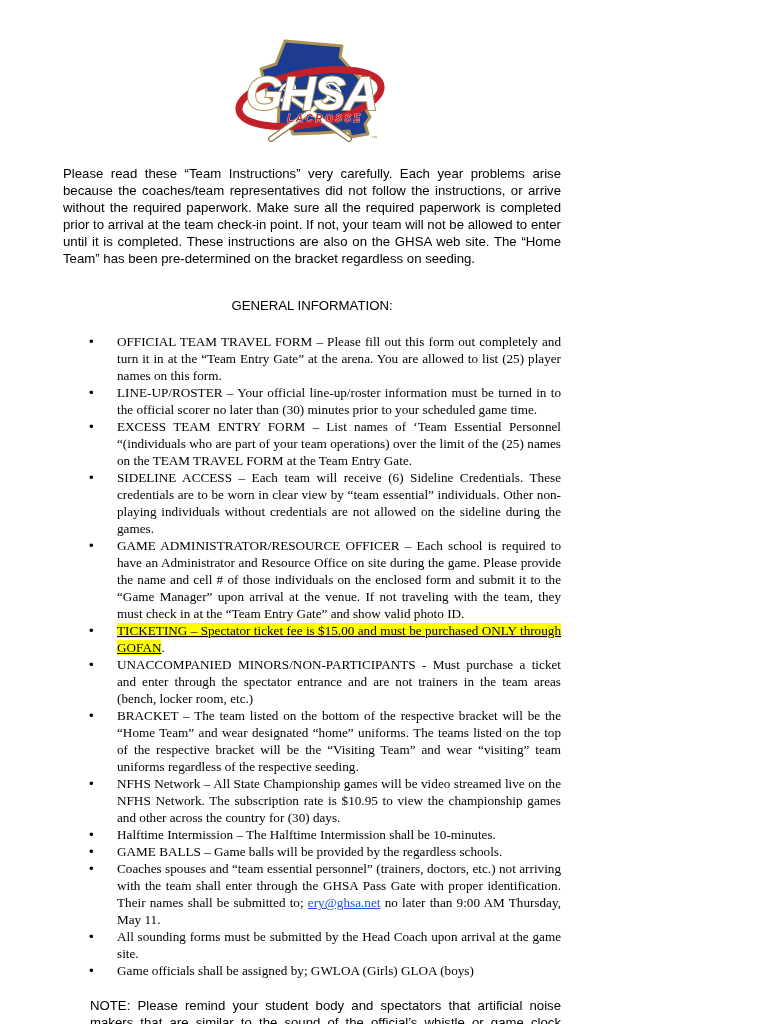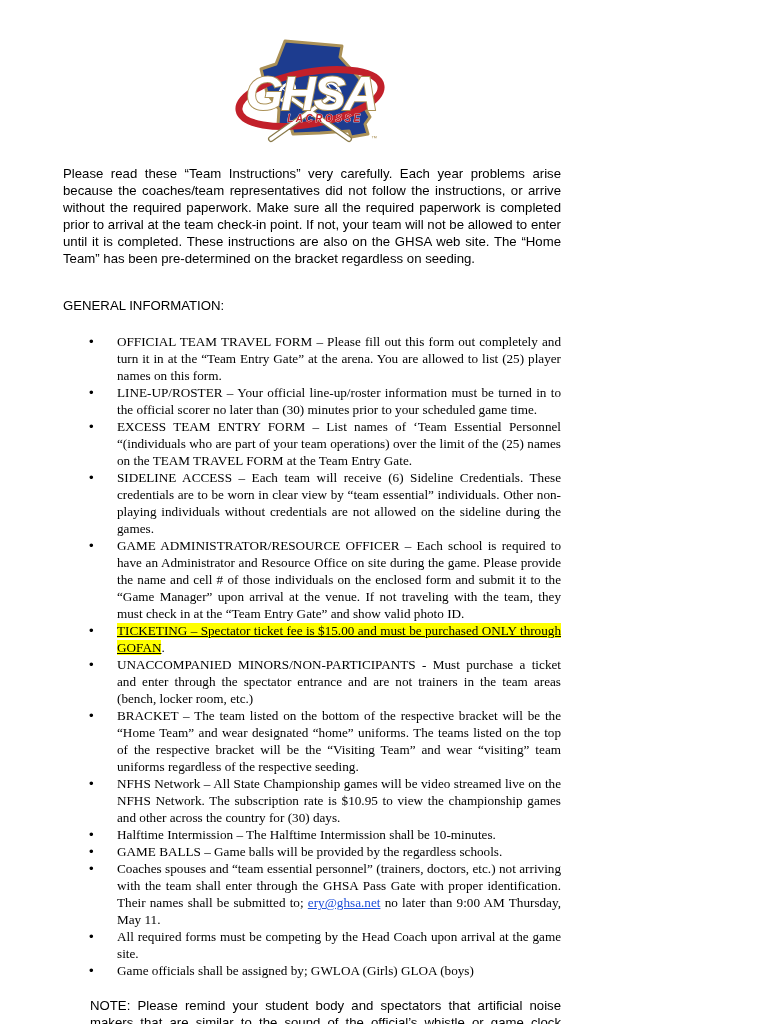--- a/index.html
+++ b/index.html
@@ -44,21 +44,21 @@
   .body-text {
     font-size:13.2px;
     line-height:17px;
     text-align:justify;
   }
   .intro { margin-top:17px; }
   .section-heading {
     margin-top:30px;
     font-size:13.2px;
     line-height:17px;
-    text-align:left;
+    text-align:center;
   }
   .bullets {
     margin-top:19px;
   }
   .bullet {
     display:flex;
     font-size:13.2px;
     line-height:17px;
   }
   .bullet .marker {
@@ -189,21 +189,21 @@
         <span class="btext">GAME BALLS – Game balls will be provided by the regardless schools.</span>
       </div>
 
       <div class="bullet">
         <span class="marker">•</span>
         <span class="btext"><span>Coaches spouses and “team essential personnel” (trainers, doctors, etc.) not arriving with the team shall enter through the GHSA Pass Gate with proper identification.  Their names shall be submitted to; </span><a class="email-link">ery@ghsa.net</a><span> no later than 9:00 AM Thursday, May 11.</span></span>
       </div>
 
       <div class="bullet">
         <span class="marker">•</span>
-        <span class="btext">All required forms must be competing by the Head Coach upon arrival at the game site.</span>
+        <span class="btext">All sounding forms must be submitted by the Head Coach upon arrival at the game site.</span>
       </div>
 
       <div class="bullet">
         <span class="marker">•</span>
         <span class="btext">Game officials shall be assigned by; GWLOA (Girls) GLOA (boys)</span>
       </div>
 
     </div>
 
     <p class="note">NOTE:  Please remind your student body and spectators that artificial noise makers that are similar to the sound of the official’s whistle or game clock sounding device NOT allowed in the stadium. Shirts and shoes must be worn at all times, outside food or drinks are not allowed, no drones, and all bags will be scanned prior to entrance into the stadium.</p>

